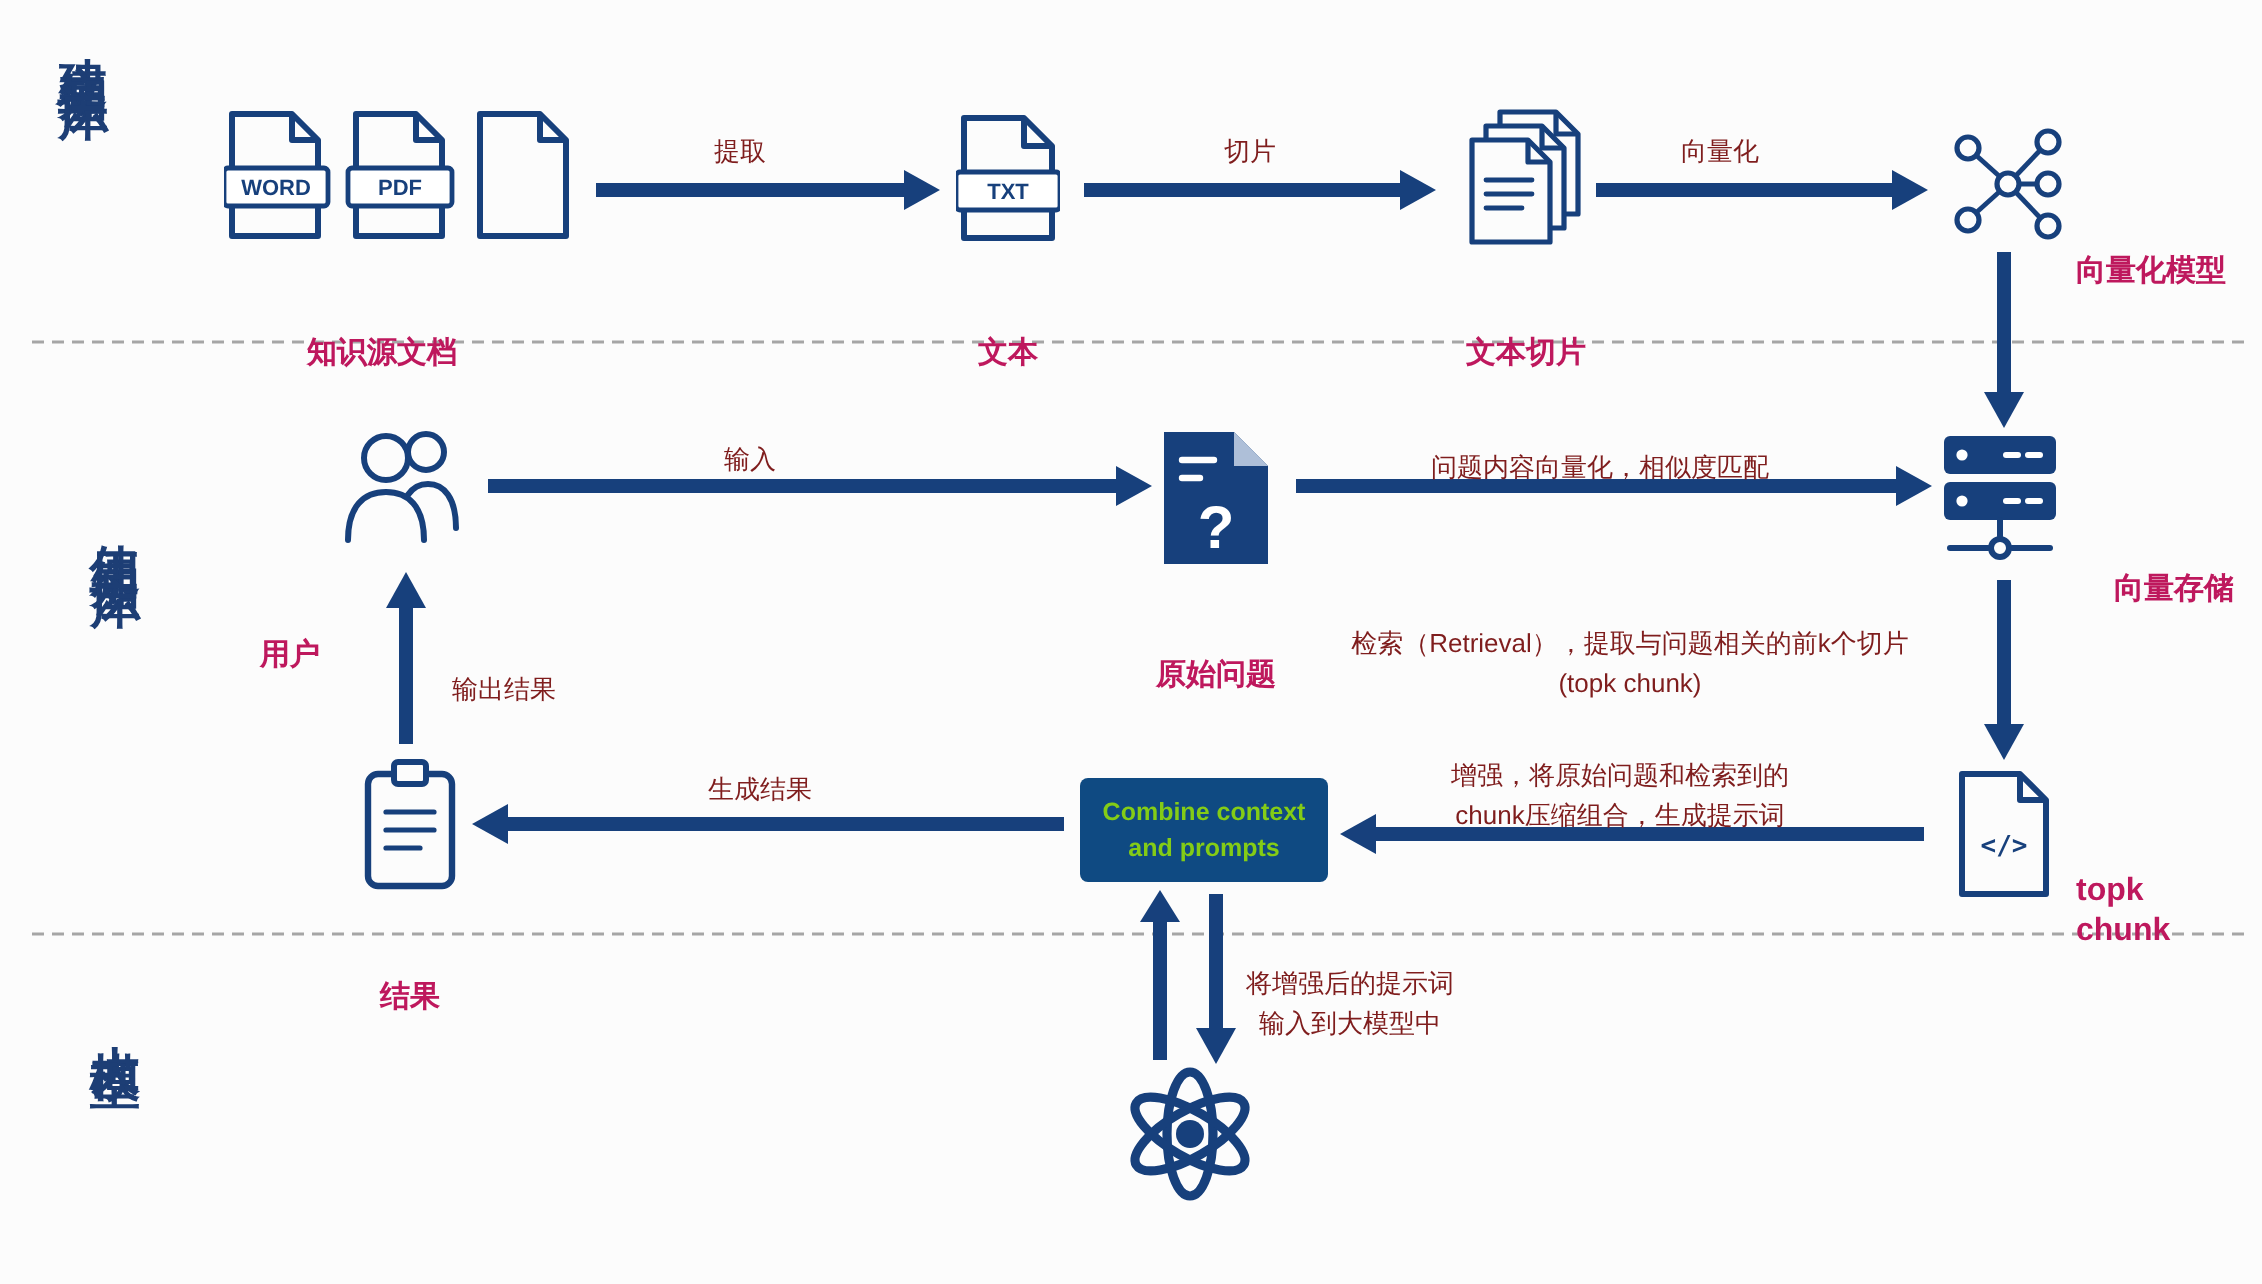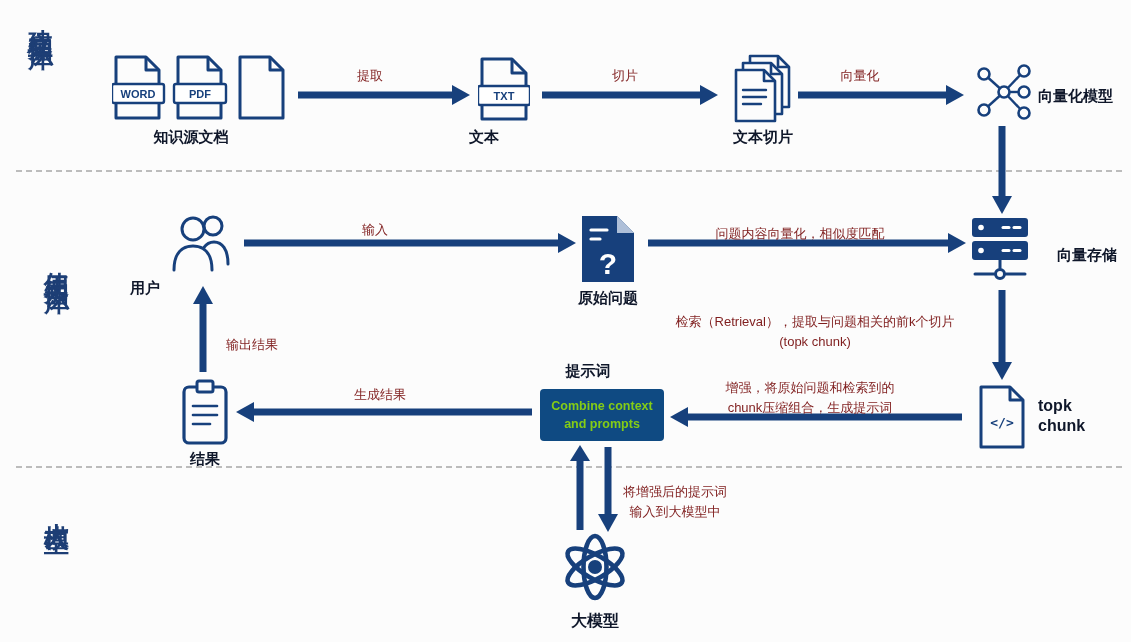--- a/index.html
+++ b/index.html
@@ -5,22 +5,22 @@
   * { margin:0; padding:0; box-sizing:border-box; }
   html,body { background:#e9e9e9; }
   body { font-family:"Liberation Sans","DejaVu Sans",sans-serif; }
   .canvas { position:relative; width:1131px; height:642px; background:#fcfcfc; overflow:hidden; margin:0 auto; }
   .abs { position:absolute; }
   .section-label {
     position:absolute; writing-mode:vertical-rl; text-orientation:upright;
     font-weight:bold; color:#1d3e75; font-size:25px; letter-spacing:4px; line-height:1;
   }
   .caption {
-    position:absolute; font-weight:bold; color:#0f172a; font-size:15px;
-    text-align:center; white-space:pre-line; line-height:1.25;
+    position:absolute; font-weight:bold; color:#be185d; font-size:15px;
+    text-align:center; white-space:pre-line; line-height:1.25;margin-top:40px;
   }
   .edge-label {
     position:absolute; color:#7f1d1d; font-size:13px; text-align:center;
     white-space:pre-line; line-height:1.5;
   }
   .combine-box {
     position:absolute; background:#0f4a82; color:#84cc16; font-weight:bold;
     font-size:12.5px; text-align:center; display:flex; align-items:center; justify-content:center;
     border-radius:4px; white-space:pre-line; line-height:1.45;
   }
@@ -115,21 +115,21 @@
   <div class="caption" style="left:102px; top:128px; width:178px;">知识源文档</div>
 
   <div class="edge-label" style="left:310px; top:66px; width:120px;">提取</div>
 
   <svg class="abs" style="left:478px; top:56px;" width="52" height="66" viewBox="0 0 52 66">
     <path d="M4,3 h30 l14,14 v46 h-44 z" fill="#fcfcfc" stroke="#17407C" stroke-width="3" stroke-linejoin="round"></path>
     <path d="M34,3 v14 h14" fill="none" stroke="#17407C" stroke-width="3" stroke-linejoin="round"></path>
     <rect x="0" y="30" width="52" height="19" rx="2" fill="#ffffff" stroke="#17407C" stroke-width="2.4"></rect>
     <text x="26" y="43.5" text-anchor="middle" font-size="11" font-weight="bold" fill="#17407C">TXT</text>
   </svg>
-  <div class="caption" style="left:448px; top:128px; width:72px;">文本</div>
+  <div class="caption" style="left:468px; top:128px; width:72px;">文本</div>
 
   <div class="edge-label" style="left:565px; top:66px; width:120px;">切片</div>
 
   <svg class="abs" style="left:734px; top:54px;" width="58" height="70" viewBox="0 0 58 70">
     <g fill="#fcfcfc" stroke="#17407C" stroke-width="2.6" stroke-linejoin="round">
       <path d="M16,2 h28 l11,11 v40 h-39 z"></path>
         <path d="M44,2 v11 h11" fill="none"></path>
       <path d="M9,9 h28 l11,11 v40 h-39 z"></path>
         <path d="M37,9 v11 h11" fill="none"></path>
       <path d="M2,16 h28 l11,11 v40 h-39 z"></path>

